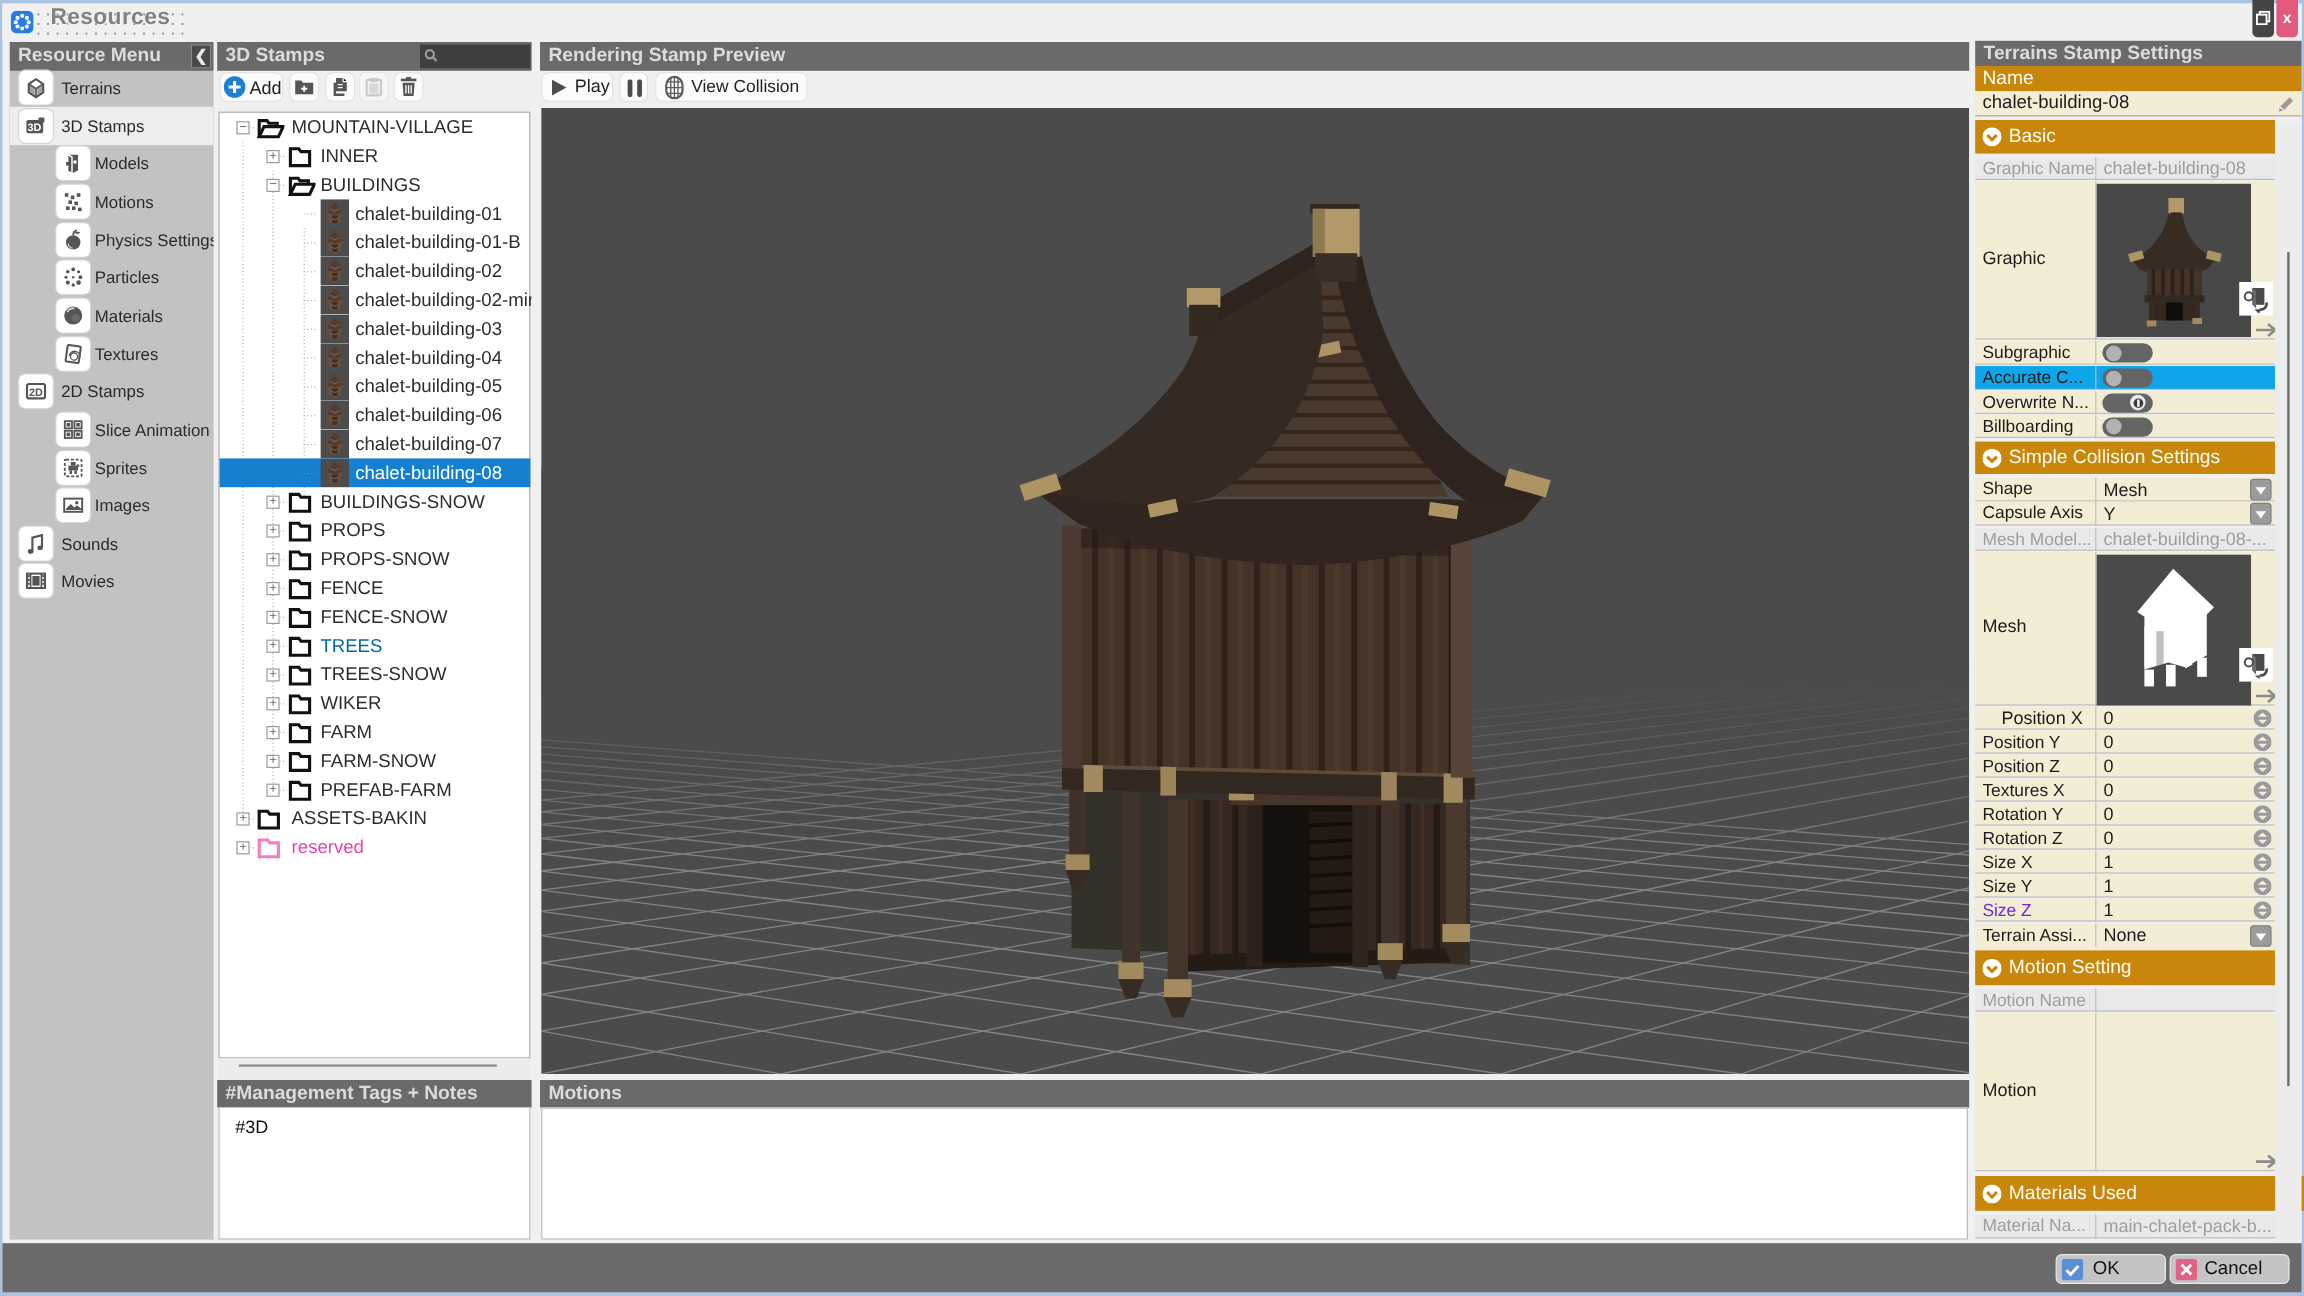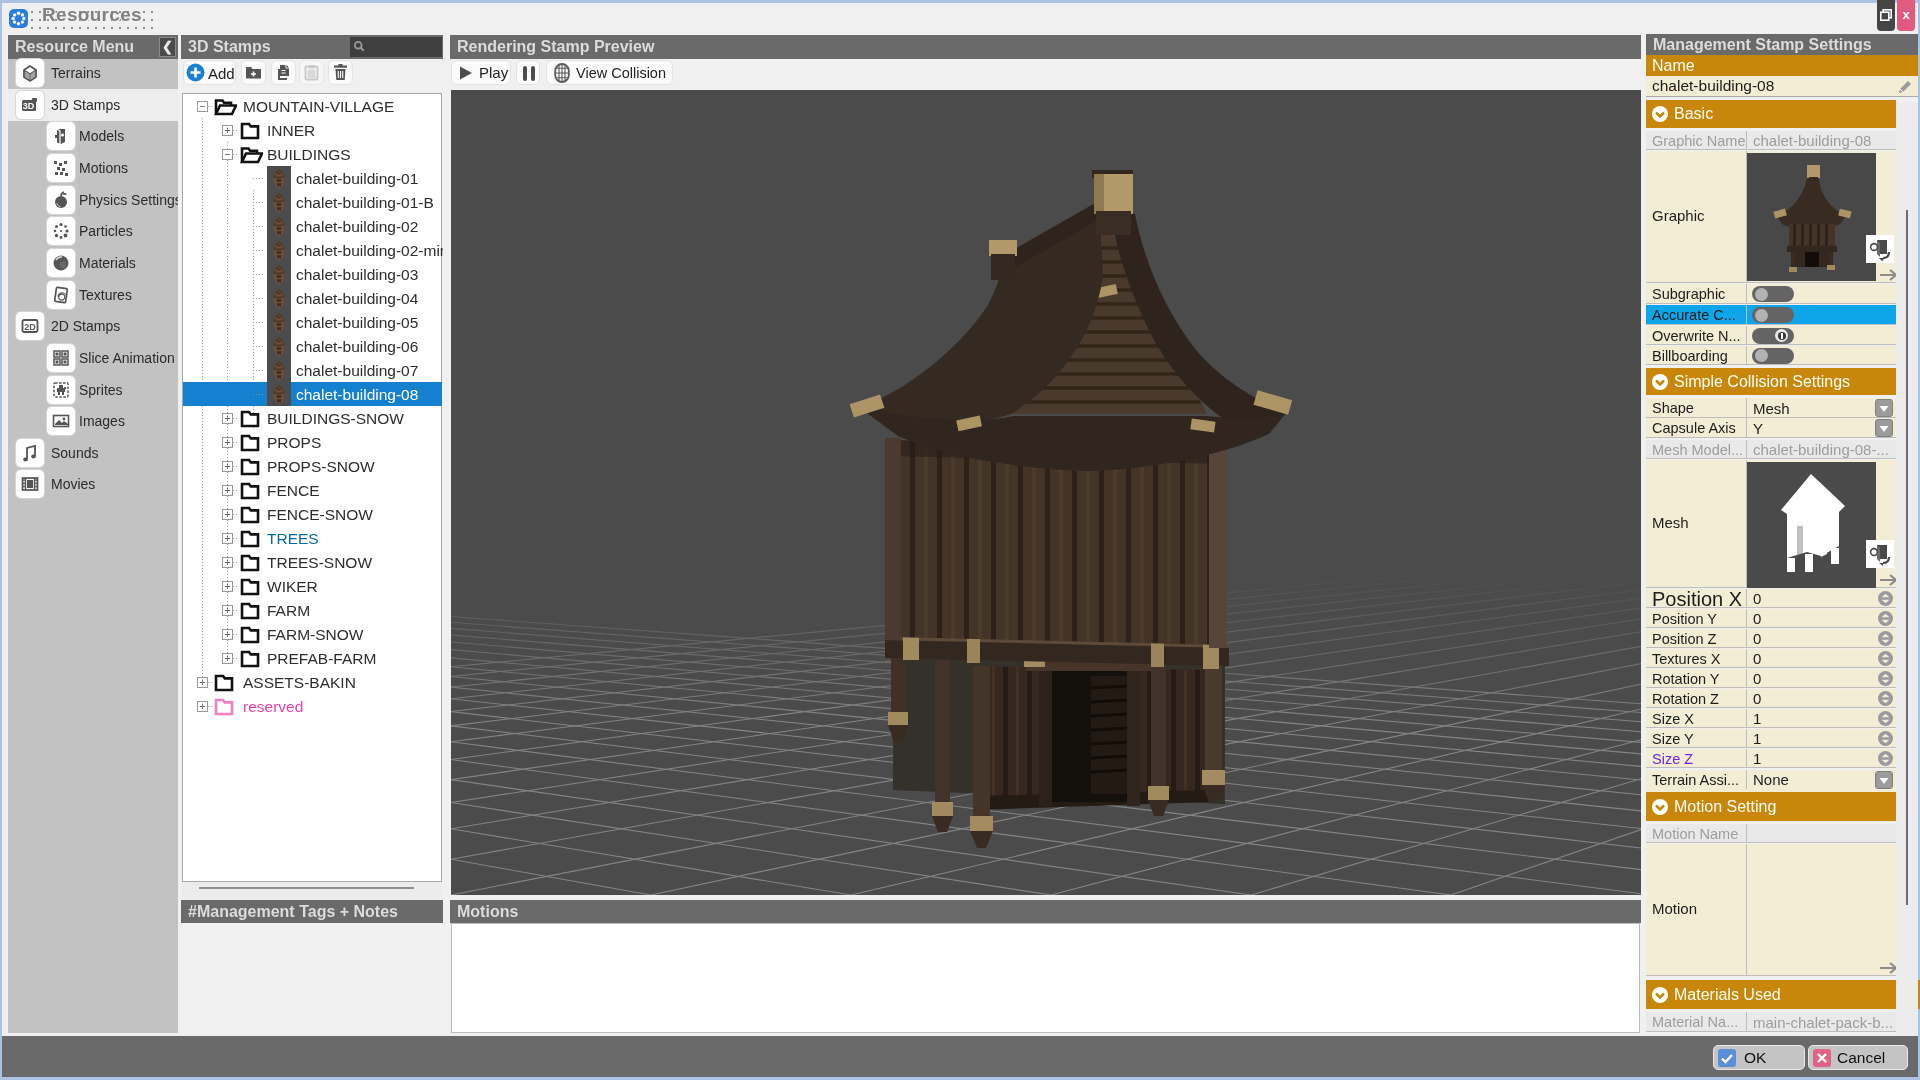--- a/index.html
+++ b/index.html
@@ -494,20 +494,23 @@
           <path d="M2 17V3h7l1.8 2.4h7.2V17z" fill="#fff" stroke="#f37fc0" stroke-width="2.6"></path>
         </svg>
       </div>
       <div class="abs" style="left:62px;top:659px;height:24px;line-height:25px;font-size:15.5px;white-space:nowrap;color:#ee3fae">reserved</div>
     </div>
 
   <div class="abs" style="left:1px;top:847px;width:260px;height:17px;background:#ececec"></div>
   <div class="abs" style="left:18px;top:852px;width:215px;height:2px;background:#8f8f8f"></div>
 
   <div class="hdr" style="left:0;top:865px;width:262px;height:23px;line-height:23px">#Management Tags + Notes</div>
+  <div class="abs" style="left:1px;top:888px;width:260px;height:110px;background:#fff;border:1px solid #bbb;border-top:none">
+    <div style="margin:8px 0 0 13px;font-size:15px;color:#111">#3D</div>
+  </div>
 </div>
 
 <div class="abs" style="left:450px;top:35px;width:1191px;height:860px;background:#f0f0f0">
   <div class="hdr" style="left:0;top:0;width:1191px;height:24px">Rendering Stamp Preview</div>
 
   <div class="abs" style="left:1px;top:25px;width:60px;height:25px;background:#fbfbfb;border:1px solid #e3e3e3;border-radius:6px">
     <svg width="16" height="16" viewBox="0 0 16 16" style="margin:4px 0 0 6px">
         <path d="M2 1.5l12 6.5-12 6.5z" fill="#4d4d4d"></path>
       </svg>
     <div class="abs" style="left:27px;top:0;font-size:15px;line-height:24px;color:#222">Play</div>
@@ -680,21 +683,21 @@
 </g>
   </svg>
 </div>
 
 <div class="abs" style="left:450px;top:900px;width:1191px;height:133px;background:#f0f0f0">
   <div class="hdr" style="left:0;top:0;width:1191px;height:23px;line-height:23px">Motions</div>
   <div class="abs" style="left:1px;top:23px;width:1189px;height:110px;background:#fff;border:1px solid #bbb"></div>
 </div>
 
 <div class="abs" style="left:1646px;top:34px;width:272px;height:1001px;background:#f0f0f0">
-  <div class="hdr" style="left:0;top:0;width:272px;height:21px;line-height:21px">Management Stamp Settings</div>
+  <div class="hdr" style="left:0;top:0;width:272px;height:21px;line-height:21px">Terrains Stamp Settings</div>
   <div class="gold abs" style="left:0;top:21px;width:272px;height:21px;font-size:16px;line-height:21px;padding-left:6px">Name</div>
   <div class="cream abs" style="left:0;top:42px;width:272px;height:21px;border-bottom:1px solid #aaa">
     <div style="margin:1px 0 0 6px;font-size:15.5px;color:#1c1c1c">chalet-building-08</div>
     <svg class="abs" style="right:5px;top:3px" width="16" height="16" viewBox="0 0 16 16">
         <path d="M2 14l1-4 8-8 3 3-8 8z" fill="#9a9a9a"></path>
         <path d="M3 10l3 3" stroke="#fff" stroke-width="1"></path>
       </svg>
   </div>
   <div id="setrows">
       <div class="gold abs" style="left:0;top:66px;width:250px;height:28px;font-size:16px;line-height:28px;padding-left:28px">Basic</div>
@@ -830,21 +833,21 @@
             <circle cx="5" cy="9" r="3.4" fill="#fff" stroke="#4a4a4a" stroke-width="1.6"></circle>
             <path d="M20 14c0 4-2 6-6 6" stroke="#4a4a4a" stroke-width="2.2" fill="none"></path>
             <path d="M14 23l-4-3h4z" fill="#4a4a4a"></path>
           </svg>
         </div>
         <svg class="abs" style="left:233px;top:113px" width="20" height="14" viewBox="0 0 20 14">
           <path d="M1 7h15M11 2l6 5-6 5" stroke="#8b8b8b" stroke-width="2.2" fill="none"></path>
         </svg>
       </div>
       <div class="abs" style="left:0;top:555px;width:250px;height:19px;background:#f3edd5;border-bottom:1px solid #bdbdbd">
-        <div class="abs" style="left:6px;top:0;width:96px;height:19px;line-height:20px;font-size:20px;color:#1c1c1c;overflow:hidden;white-space:nowrap">Position X</div>
+        <div class="abs" style="left:22px;top:0;width:96px;height:19px;line-height:20px;font-size:15px;color:#1c1c1c;overflow:hidden;white-space:nowrap">Position X</div>
         <div class="abs" style="left:100px;top:0;width:1px;height:19px;background:#bdbdbd"></div>
         <div class="abs" style="left:107px;top:0;height:19px;line-height:20px;font-size:15px;color:#1c1c1c;white-space:nowrap">0</div>
         <svg class="abs" style="left:232px;top:2px" width="15" height="15" viewBox="0 0 15 15">
           <circle cx="7.5" cy="7.5" r="7.5" fill="#99999f"></circle>
           <path d="M3.5 6.2h8L7.5 2.8z" fill="#f3edd5"></path>
           <path d="M3.5 8.8h8L7.5 12.2z" fill="#f3edd5"></path>
         </svg>
       </div>
       <div class="abs" style="left:0;top:575px;width:250px;height:19px;background:#f3edd5;border-bottom:1px solid #bdbdbd">
         <div class="abs" style="left:6px;top:0;width:96px;height:19px;line-height:20px;font-size:14.5px;color:#1c1c1c;overflow:hidden;white-space:nowrap">Position Y</div>

